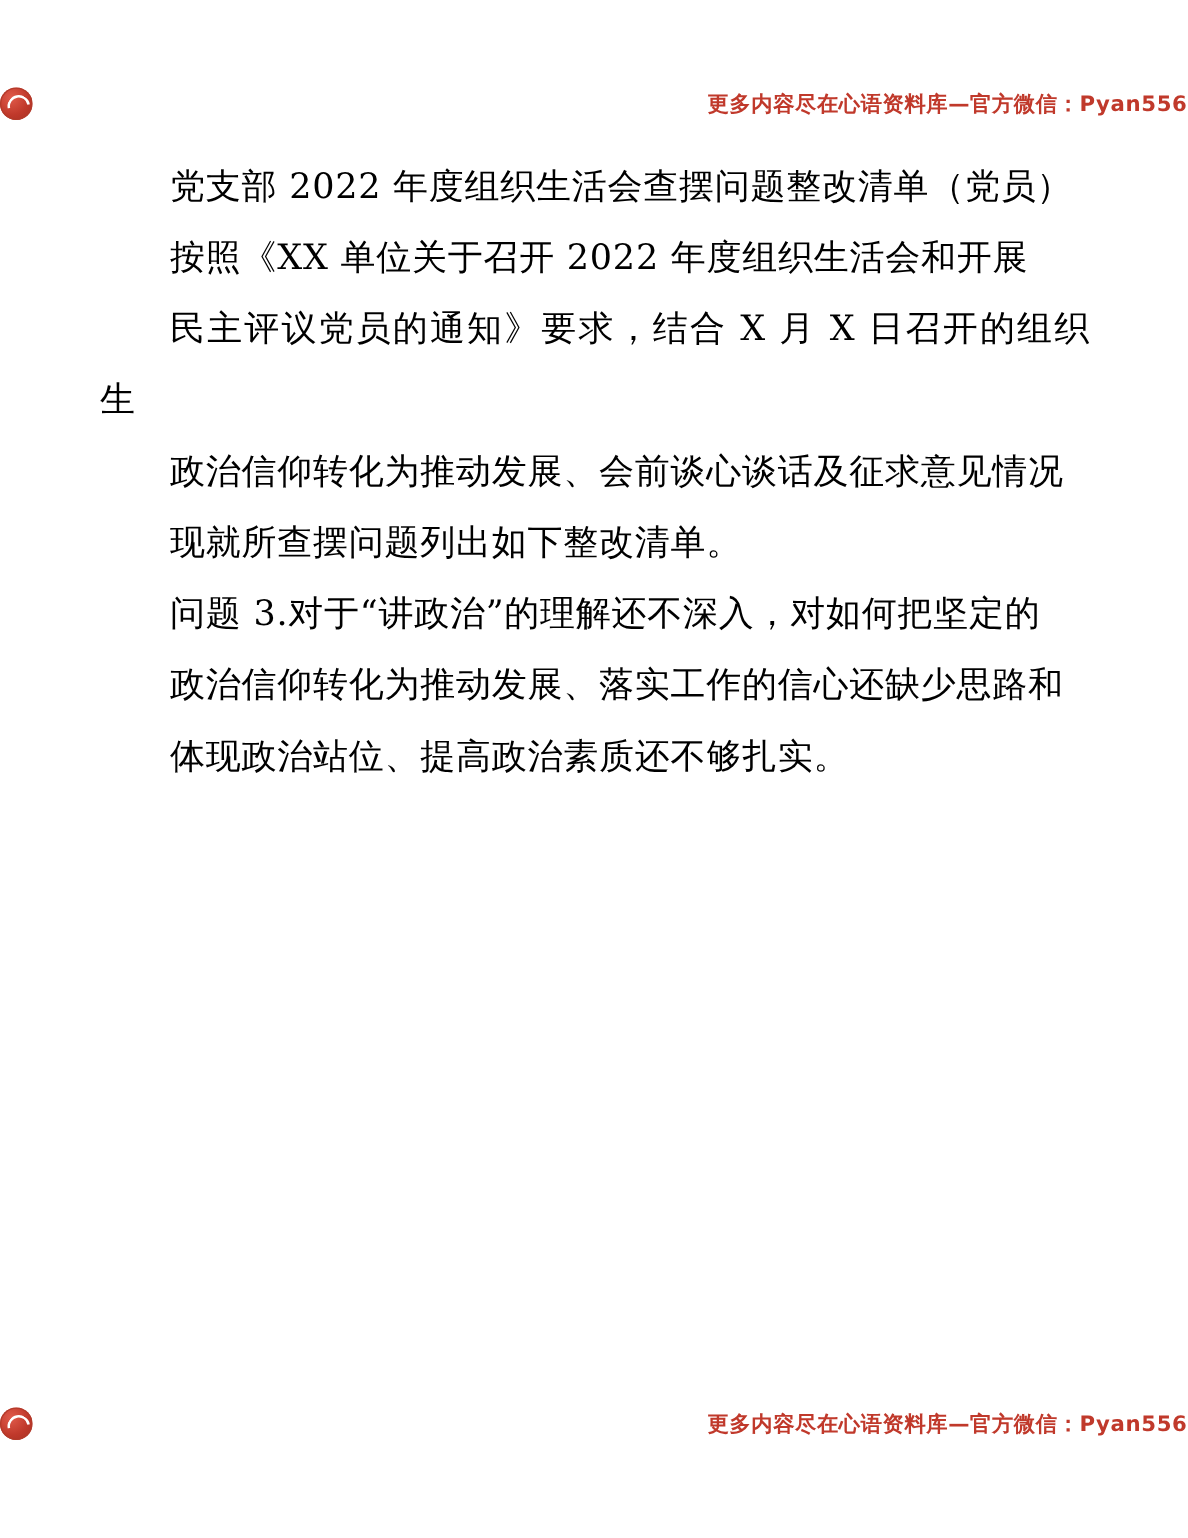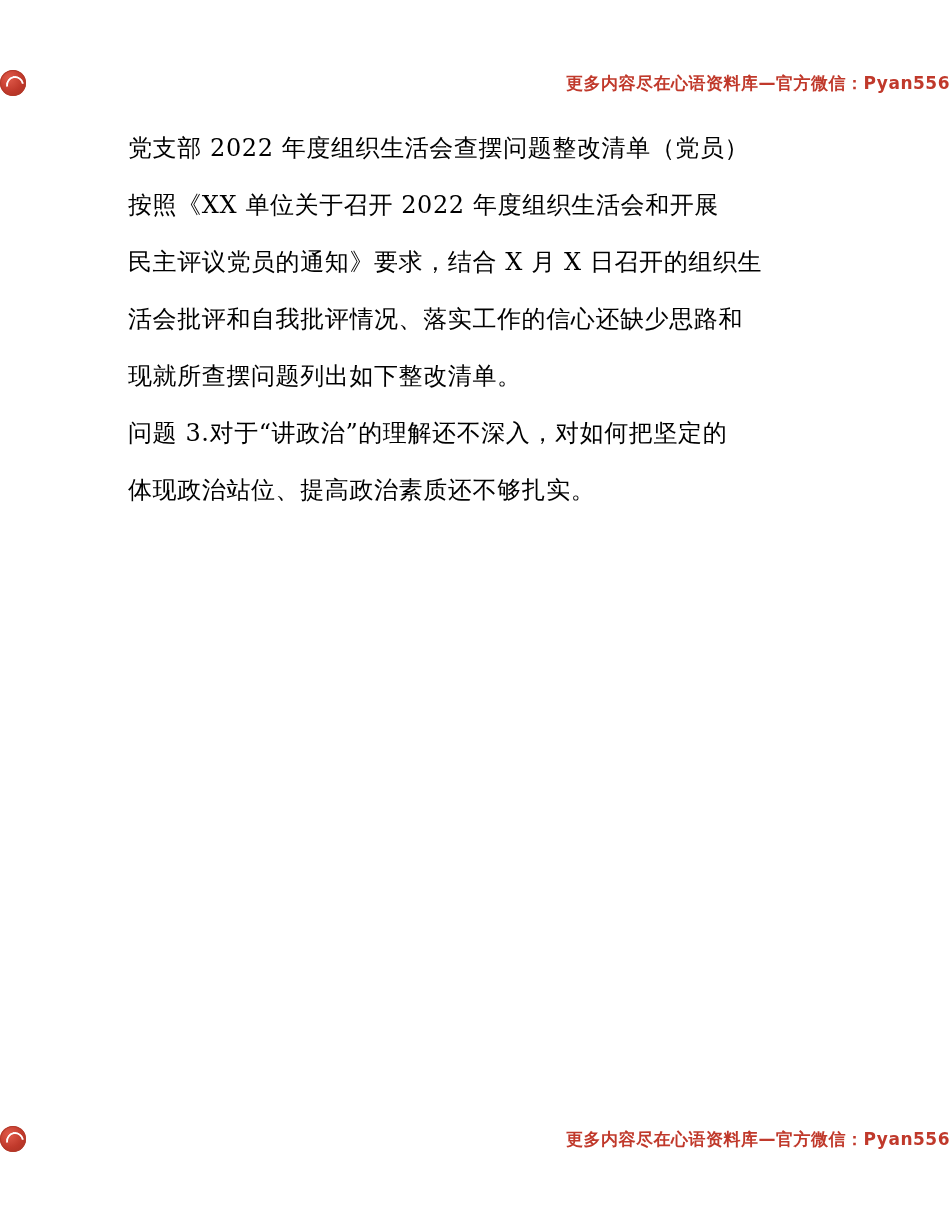--- a/index.html
+++ b/index.html
@@ -73,21 +73,21 @@
   }
 
   
   .doc-body {
     margin-top: 24px;
     padding: 0 78px 0 80px;
     box-sizing: border-box;
   }
 
   .para {
-    font-size: 24px;
+    font-size: 28px;
     line-height: 57px;
     letter-spacing: 0.6px;
     text-align: justify;
     text-justify: inter-ideograph;
     margin: 0;
     white-space: pre-wrap;
   }
   .indent {
     text-indent: 2em;
   }
@@ -99,23 +99,24 @@
 
   <div class="watermark top">
     <span class="wm-logo"></span>
     <span class="wm-text"><span>更多内容尽在心语资料库—</span><span class="wx">官方微信：</span><span class="wx">Pyan556</span></span>
   </div>
 
   <div class="doc-body">
     <p class="para indent">党支部 2022 年度组织生活会查摆问题整改清单（党员）</p>
     <p class="para indent">按照《XX 单位关于召开 2022 年度组织生活会和开展</p>
     <p class="para indent">民主评议党员的通知》要求，结合 X 月 X 日召开的组织生</p>
-    <p class="para indent">活会批评和自我批评情况、落实工作的信心还缺少思路和</p>
+    <p class="para indent">政治信仰转化为推动发展、会前谈心谈话及征求意见情况</p>
     <p class="para indent">现就所查摆问题列出如下整改清单。</p>
     <p class="para indent">问题 3.对于“讲政治”的理解还不深入，对如何把坚定的</p>
+    <p class="para indent">政治信仰转化为推动发展、落实工作的信心还缺少思路和</p>
     <p class="para indent">体现政治站位、提高政治素质还不够扎实。</p>
   </div>
 
   <div class="watermark bottom">
     <span class="wm-logo"></span>
     <span class="wm-text"><span>更多内容尽在心语资料库—</span><span class="wx">官方微信：</span><span class="wx">Pyan556</span></span>
   </div>
 
 </div>
 

